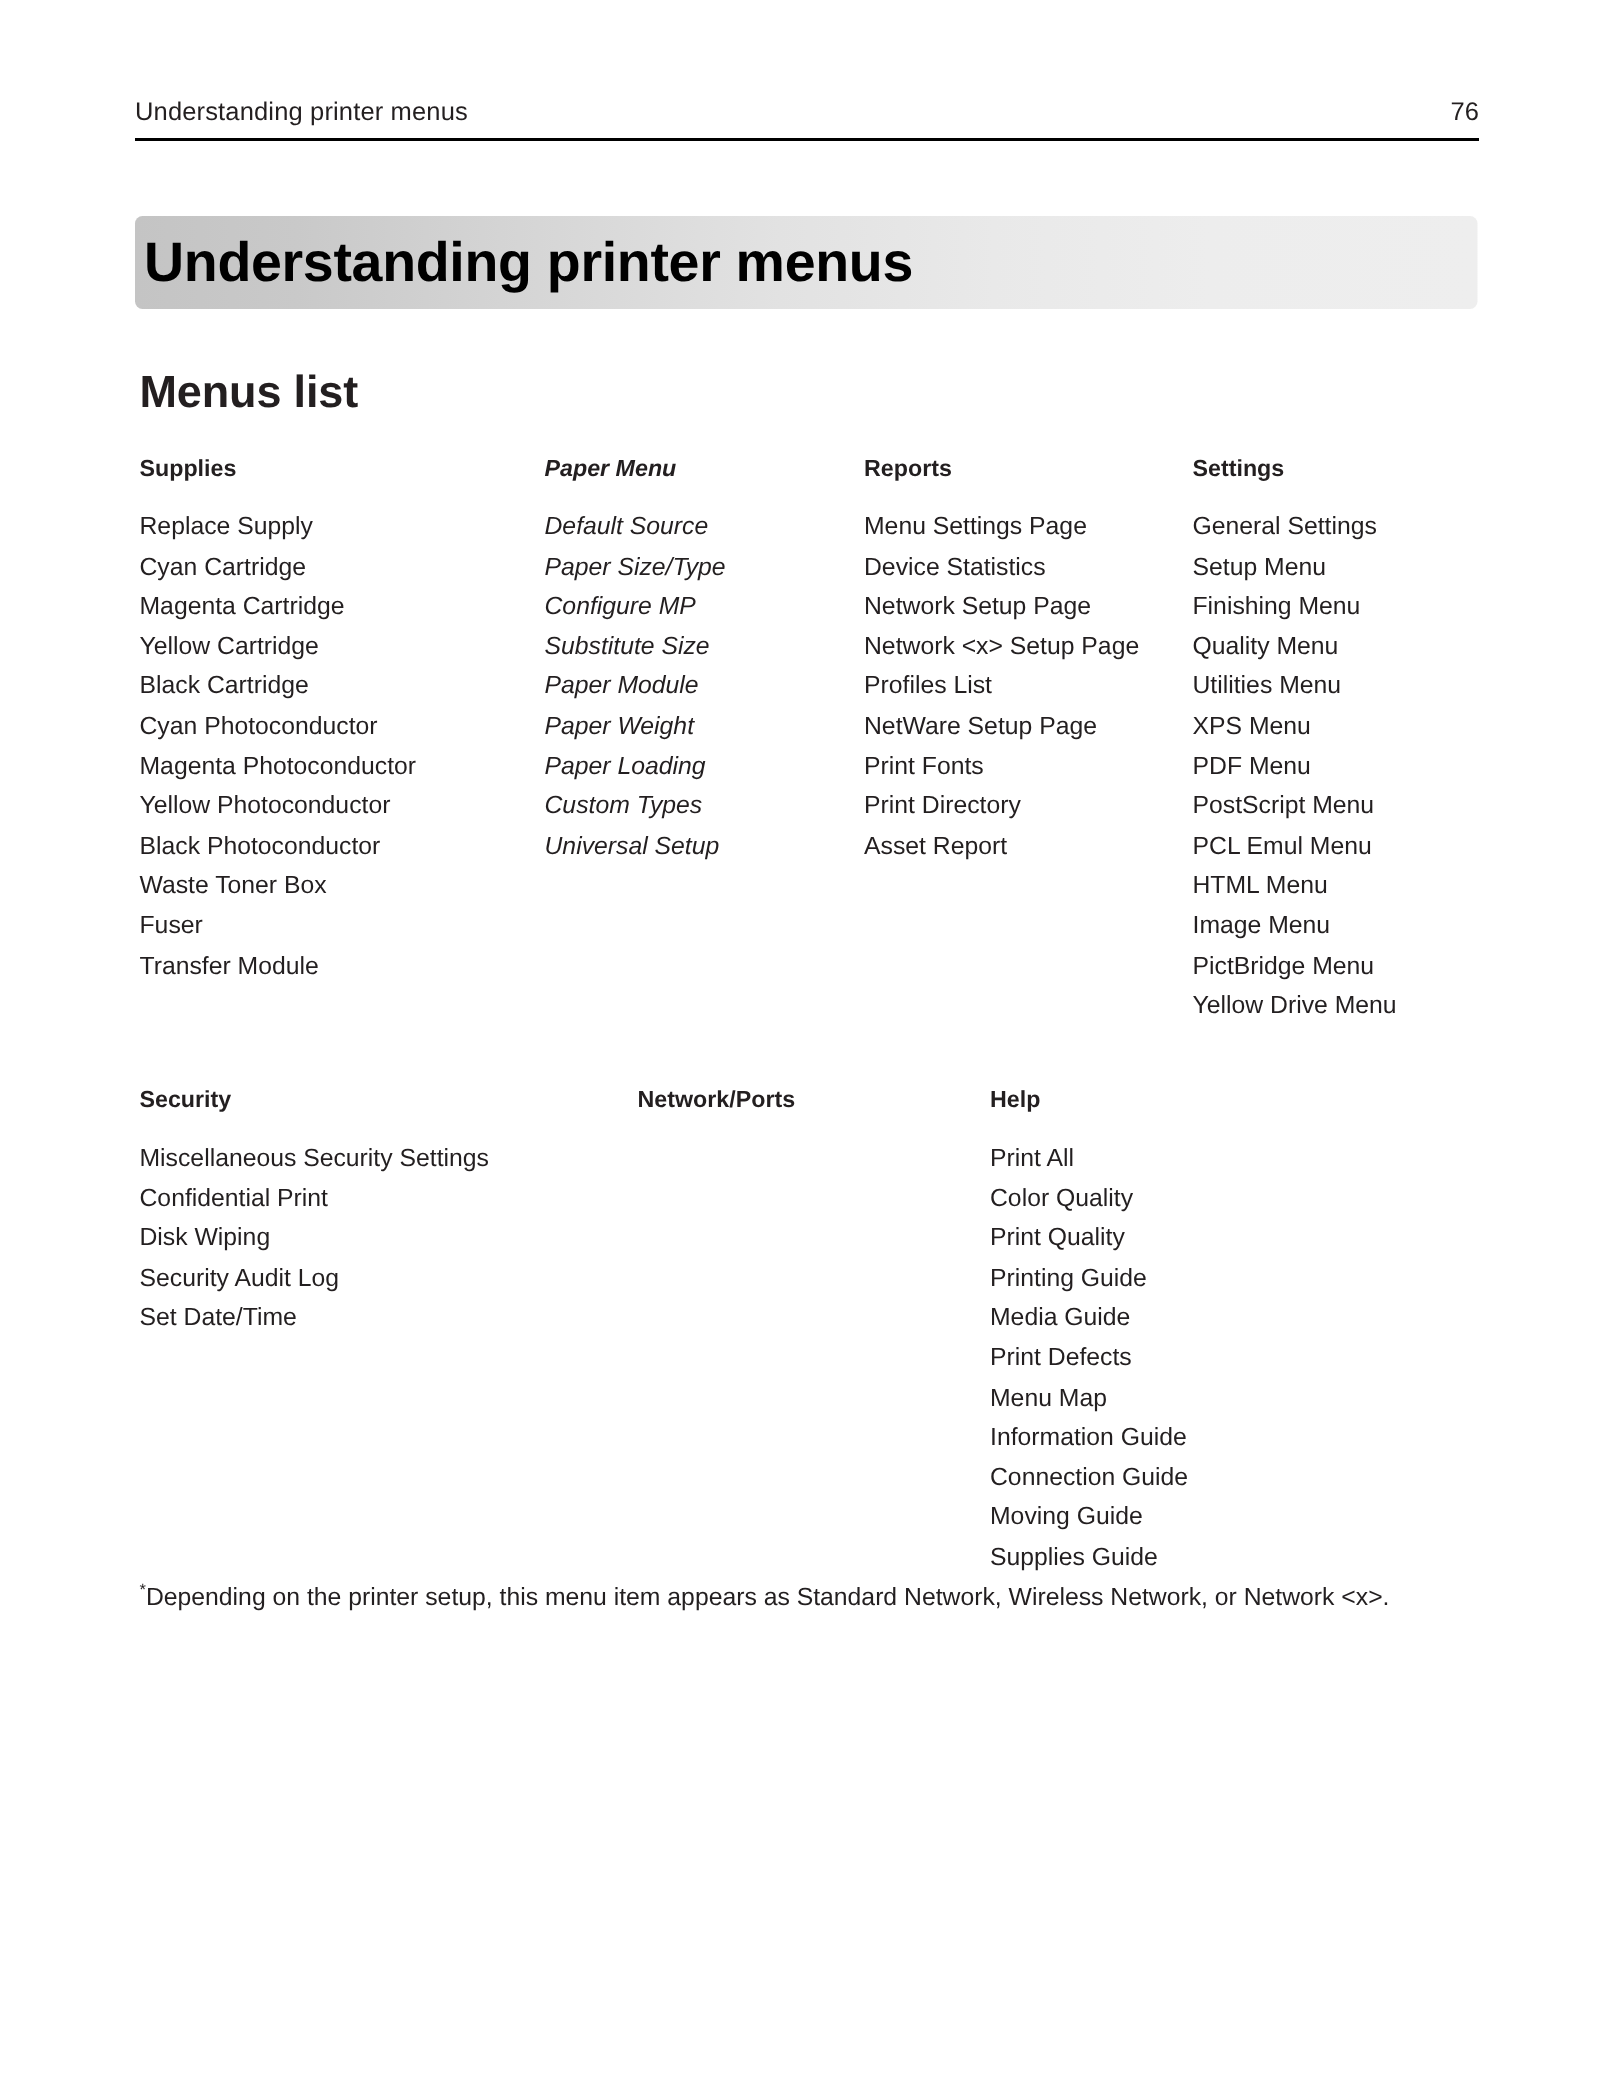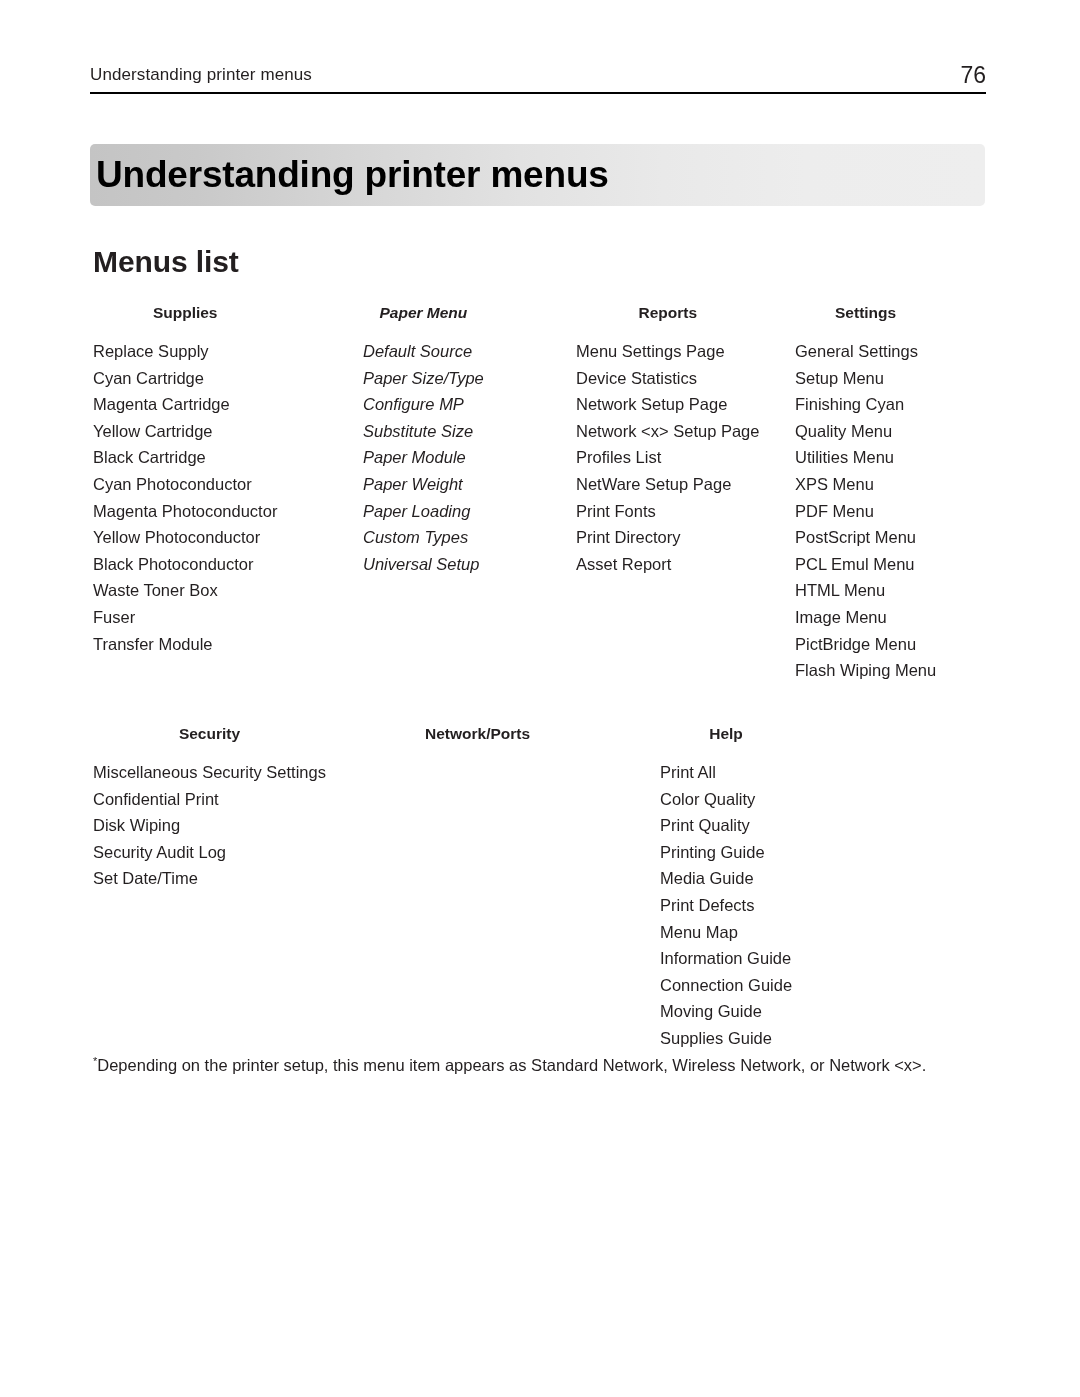--- a/index.html
+++ b/index.html
@@ -37,21 +37,21 @@
     top: 0;
     font-size: 17px;
     line-height: 22px;
     color: #231f20;
     letter-spacing: 0.1px;
   }
   .running-header .rh-page {
     position: absolute;
     right: 0;
     top: 0;
-    font-size: 23px;
+    font-size: 17px;
     line-height: 22px;
     color: #231f20;
   }
   .header-rule {
     position: absolute;
     left: 90px;
     top: 92px;
     width: 896px;
     height: 2px;
     background: #000000;
@@ -105,21 +105,20 @@
     position: absolute;
     top: 0;
   }
   .col-head {
     font-size: 15.5px;
     font-weight: bold;
     line-height: 20px;
     color: #231f20;
     margin: 0 0 15px 0;
     white-space: nowrap;
-    text-align: center;
   }
   .col-item {
     font-size: 16.5px;
     line-height: 26.6px;
     color: #231f20;
     white-space: nowrap;
   }
   .col-item sup {
     font-size: 10px;
     vertical-align: super;
@@ -216,31 +215,31 @@
           <div class="col-item">Print Fonts</div>
           <div class="col-item">Print Directory</div>
           <div class="col-item">Asset Report</div>
         </div>
     </div>
     <div class="menu-col col-settings">
       <div class="col-head">Settings</div>
       <div class="col-list">
           <div class="col-item">General Settings</div>
           <div class="col-item">Setup Menu</div>
-          <div class="col-item">Finishing Cyan</div>
+          <div class="col-item">Finishing Menu</div>
           <div class="col-item">Quality Menu</div>
           <div class="col-item">Utilities Menu</div>
           <div class="col-item">XPS Menu</div>
           <div class="col-item">PDF Menu</div>
           <div class="col-item">PostScript Menu</div>
           <div class="col-item">PCL Emul Menu</div>
           <div class="col-item">HTML Menu</div>
           <div class="col-item">Image Menu</div>
           <div class="col-item">PictBridge Menu</div>
-          <div class="col-item">Flash Wiping Menu</div>
+          <div class="col-item">Yellow Drive Menu</div>
         </div>
     </div>
   </div>
 
   <div class="menu-table" id="table-menus-secondary">
     <div class="menu-col col-security">
       <div class="col-head">Security</div>
       <div class="col-list">
           <div class="col-item">Miscellaneous Security Settings</div>
           <div class="col-item">Confidential Print</div>

